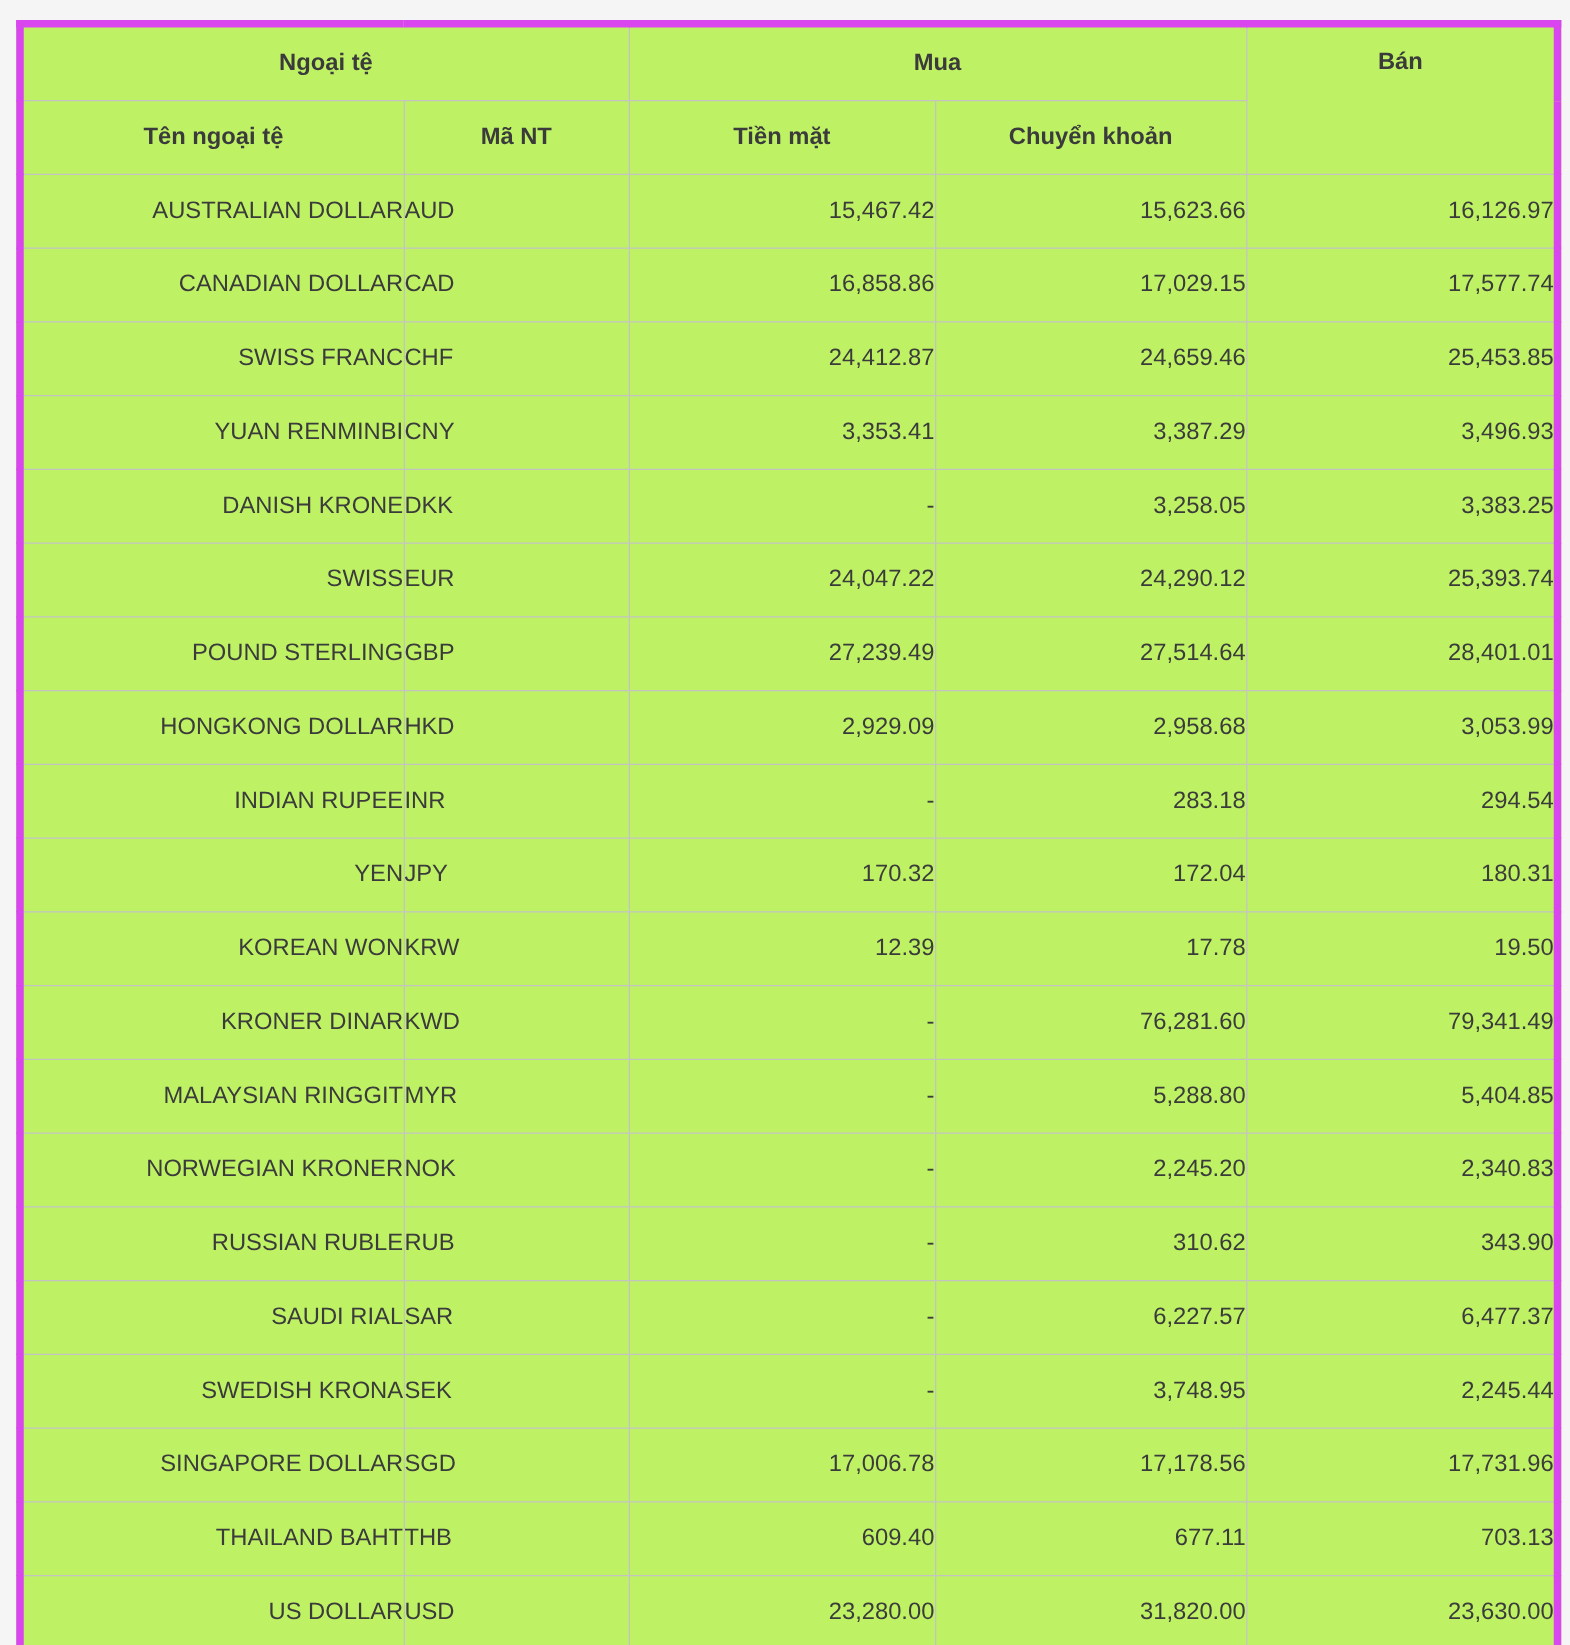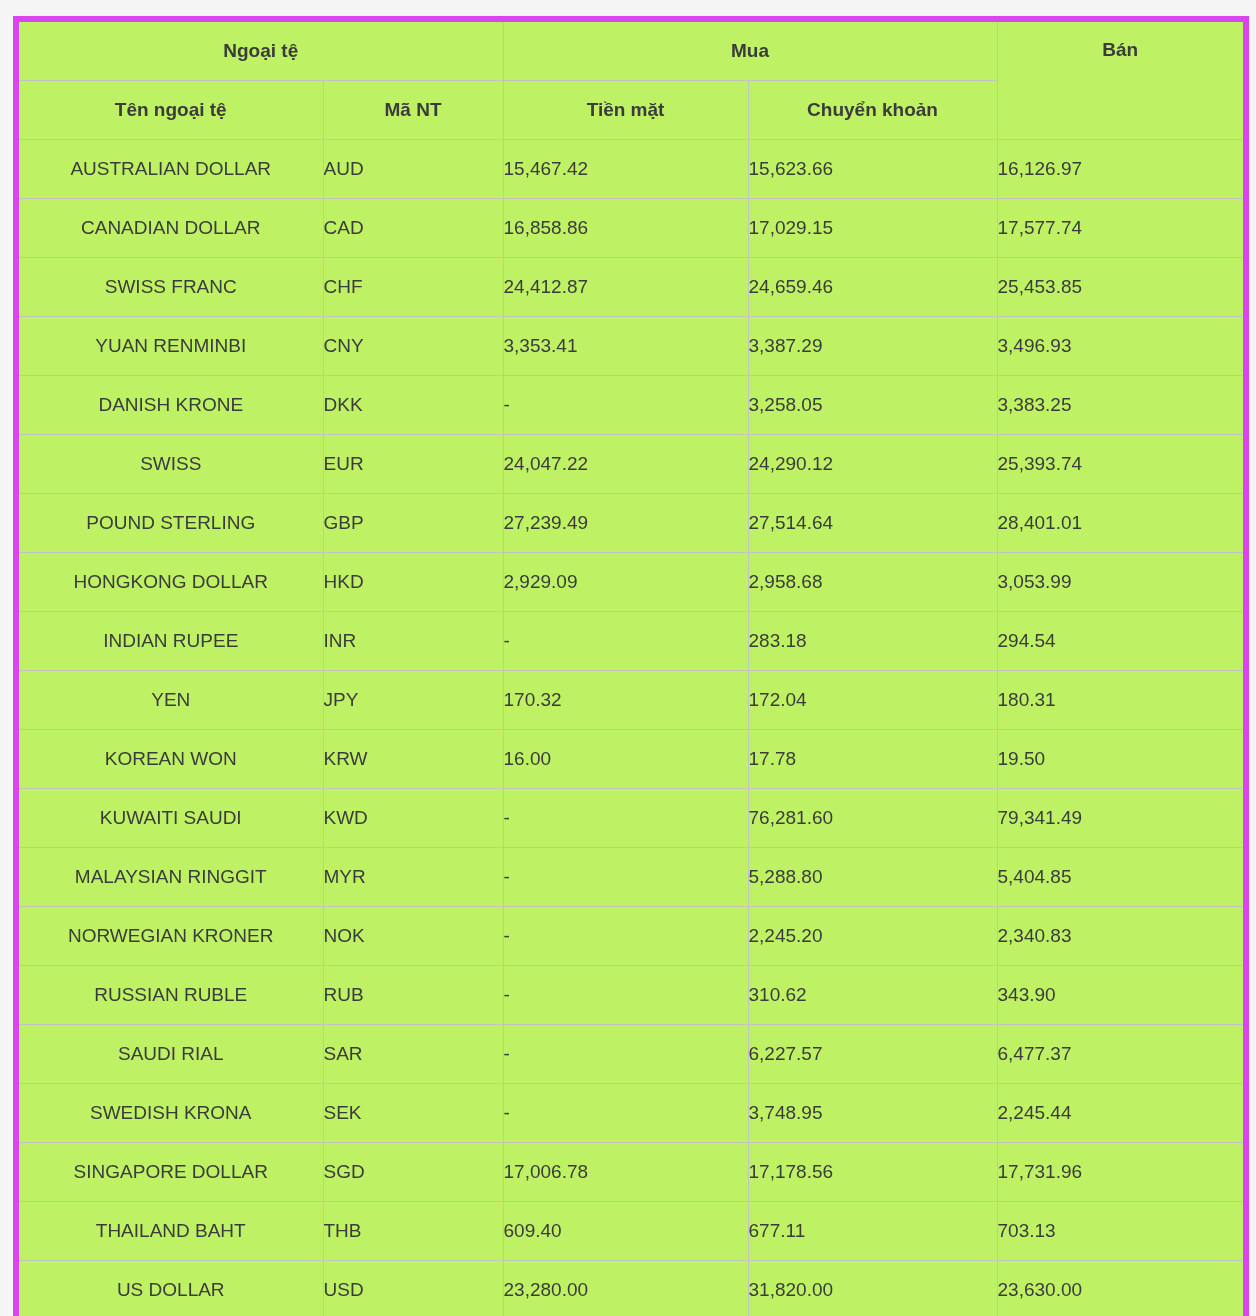--- a/index.html
+++ b/index.html
@@ -34,28 +34,29 @@
   table.rates th {
     font-weight: bold;
     text-align: center;
     vertical-align: middle;
   }
   table.rates th.ban {
     vertical-align: top;
     padding-top: 17px;
   }
   td.name {
-    text-align: center;
+    text-align: right;
     padding-left: 10px;
     vertical-align: middle;
   }
   td.code {
     vertical-align: middle;
   }
   td.num {
+    text-align: right;
     padding-right: 10px;
     vertical-align: middle;
   }
   col.c-name   { width: 307px; }
   col.c-code   { width: 180px; }
   col.c-cash   { width: 245px; }
   col.c-trans  { width: 249px; }
   col.c-sell   { width: 249px; }
 </style>
 </head>
@@ -160,27 +161,27 @@
     <td class="name">YEN</td>
     <td class="code">JPY</td>
     <td class="num">170.32</td>
     <td class="num">172.04</td>
     <td class="num">180.31</td>
   </tr>
 
   <tr>
     <td class="name">KOREAN WON</td>
     <td class="code">KRW</td>
-    <td class="num">16.00</td>
+    <td class="num">12.39</td>
     <td class="num">17.78</td>
     <td class="num">19.50</td>
   </tr>
 
   <tr>
-    <td class="name">KUWAITI SAUDI</td>
+    <td class="name">KRONER DINAR</td>
     <td class="code">KWD</td>
     <td class="num">-</td>
     <td class="num">76,281.60</td>
     <td class="num">79,341.49</td>
   </tr>
 
   <tr>
     <td class="name">MALAYSIAN RINGGIT</td>
     <td class="code">MYR</td>
     <td class="num">-</td>

